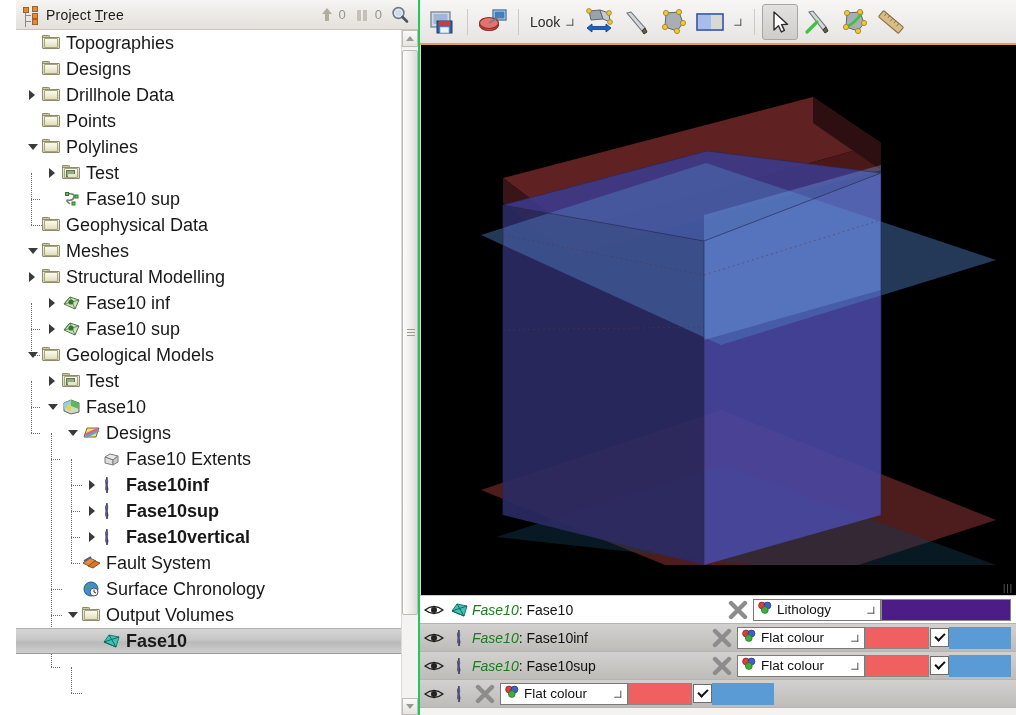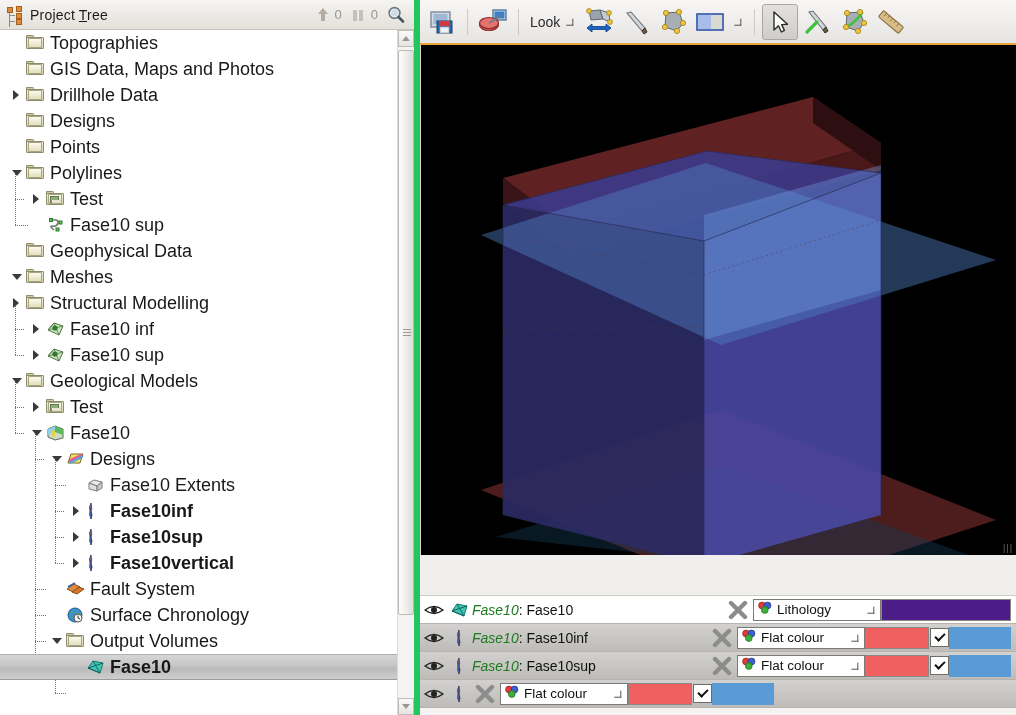--- a/index.html
+++ b/index.html
@@ -13,22 +13,23 @@
     background: #f0f0f0;
     -webkit-font-smoothing: antialiased;
   }
   #app { position: relative; width: 1016px; height: 715px; display: flex; }
 
   
   #left-panel {
     width: 420px; height: 715px;
     background: #ffffff;
     display: flex; flex-direction: column;
-    border-right: 6px solid #22c55e;
+    border-right: 2px solid #22c55e;
     position: relative;
+    padding-left: 16px;
   }
   .panel-title {
     height: 30px; min-height: 30px;
     background: linear-gradient(to bottom, #f6f5f3 0%, #eceae6 50%, #e4e1db 100%);
     border-bottom: 1px solid #c8c4bd;
     display: flex; align-items: center;
     padding: 0 4px 0 6px;
     position: relative;
   }
   .panel-title-text {
@@ -141,21 +142,21 @@
   .chev-thin { position:relative; width:11px;height:11px;}
   .chev-thin:before{content:"";position:absolute;left:1px;top:2px;width:6px;height:6px;border-left:1.6px solid #555;border-bottom:1.6px solid #555;transform:rotate(-45deg);}
 
   .viewport {
     flex:1; background:#000000; position:relative; overflow:hidden;
     border-left:1px solid #dcd9d3;
   }
   .viewport .grip { position:absolute; right:3px; bottom:2px; color:#6b6b6b; font-size:9px; letter-spacing:1px;}
 
   
-  .shapelist { height:120px; min-height:120px; background:#f4f3f1; border-top:1px solid #cfccc6;margin-top:40px; }
+  .shapelist { height:120px; min-height:120px; background:#f4f3f1; border-top:1px solid #cfccc6; }
   .sl-row {
     height:28px; display:flex; align-items:center;
     border-bottom:1px solid #b6b4b0;
     font-size:14px; color:#111;
   }
   .sl-row.odd { background:#ffffff; }
   .sl-row.even { background:linear-gradient(to bottom,#d2d1cf,#bdbcb9); }
   .sl-eye { width:28px; display:flex; align-items:center; justify-content:center; flex:none;}
   .sl-ic { width:22px; display:flex;align-items:center;justify-content:center;flex:none;}
   .sl-name { flex:1; overflow:hidden; white-space:nowrap; padding-left:2px;}
@@ -252,35 +253,29 @@
       <div class="tree-row">
             <span class="indent" style="width: 6px;"></span>
             <span class="tw"></span>
             <span class="ic"><span class="folder"><span class="tab"></span><span class="body"></span><span class="fold"></span></span></span>
             <span class="lbl">Topographies</span>
           </div>
           <div class="tree-row">
             <span class="indent" style="width: 6px;"></span>
             <span class="tw"></span>
             <span class="ic"><span class="folder"><span class="tab"></span><span class="body"></span><span class="fold"></span></span></span>
-            <span class="lbl">GIS Data, Maps and Photos</span>
+            <span class="lbl">Designs</span>
           </div>
           <div class="tree-row">
             <span class="indent" style="width: 6px;"></span>
             <span class="tw">
               <span class="arrow-c"></span>
             </span>
             <span class="ic"><span class="folder"><span class="tab"></span><span class="body"></span><span class="fold"></span></span></span>
             <span class="lbl">Drillhole Data</span>
-          </div>
-          <div class="tree-row">
-            <span class="indent" style="width: 6px;"></span>
-            <span class="tw"></span>
-            <span class="ic"><span class="folder"><span class="tab"></span><span class="body"></span><span class="fold"></span></span></span>
-            <span class="lbl">Designs</span>
           </div>
           <div class="tree-row">
             <span class="indent" style="width: 6px;"></span>
             <span class="tw"></span>
             <span class="ic"><span class="folder"><span class="tab"></span><span class="body"></span><span class="fold"></span></span></span>
             <span class="lbl">Points</span>
           </div>
           <div class="tree-row">
             <span class="indent" style="width: 6px;"></span>
             <span class="tw">

